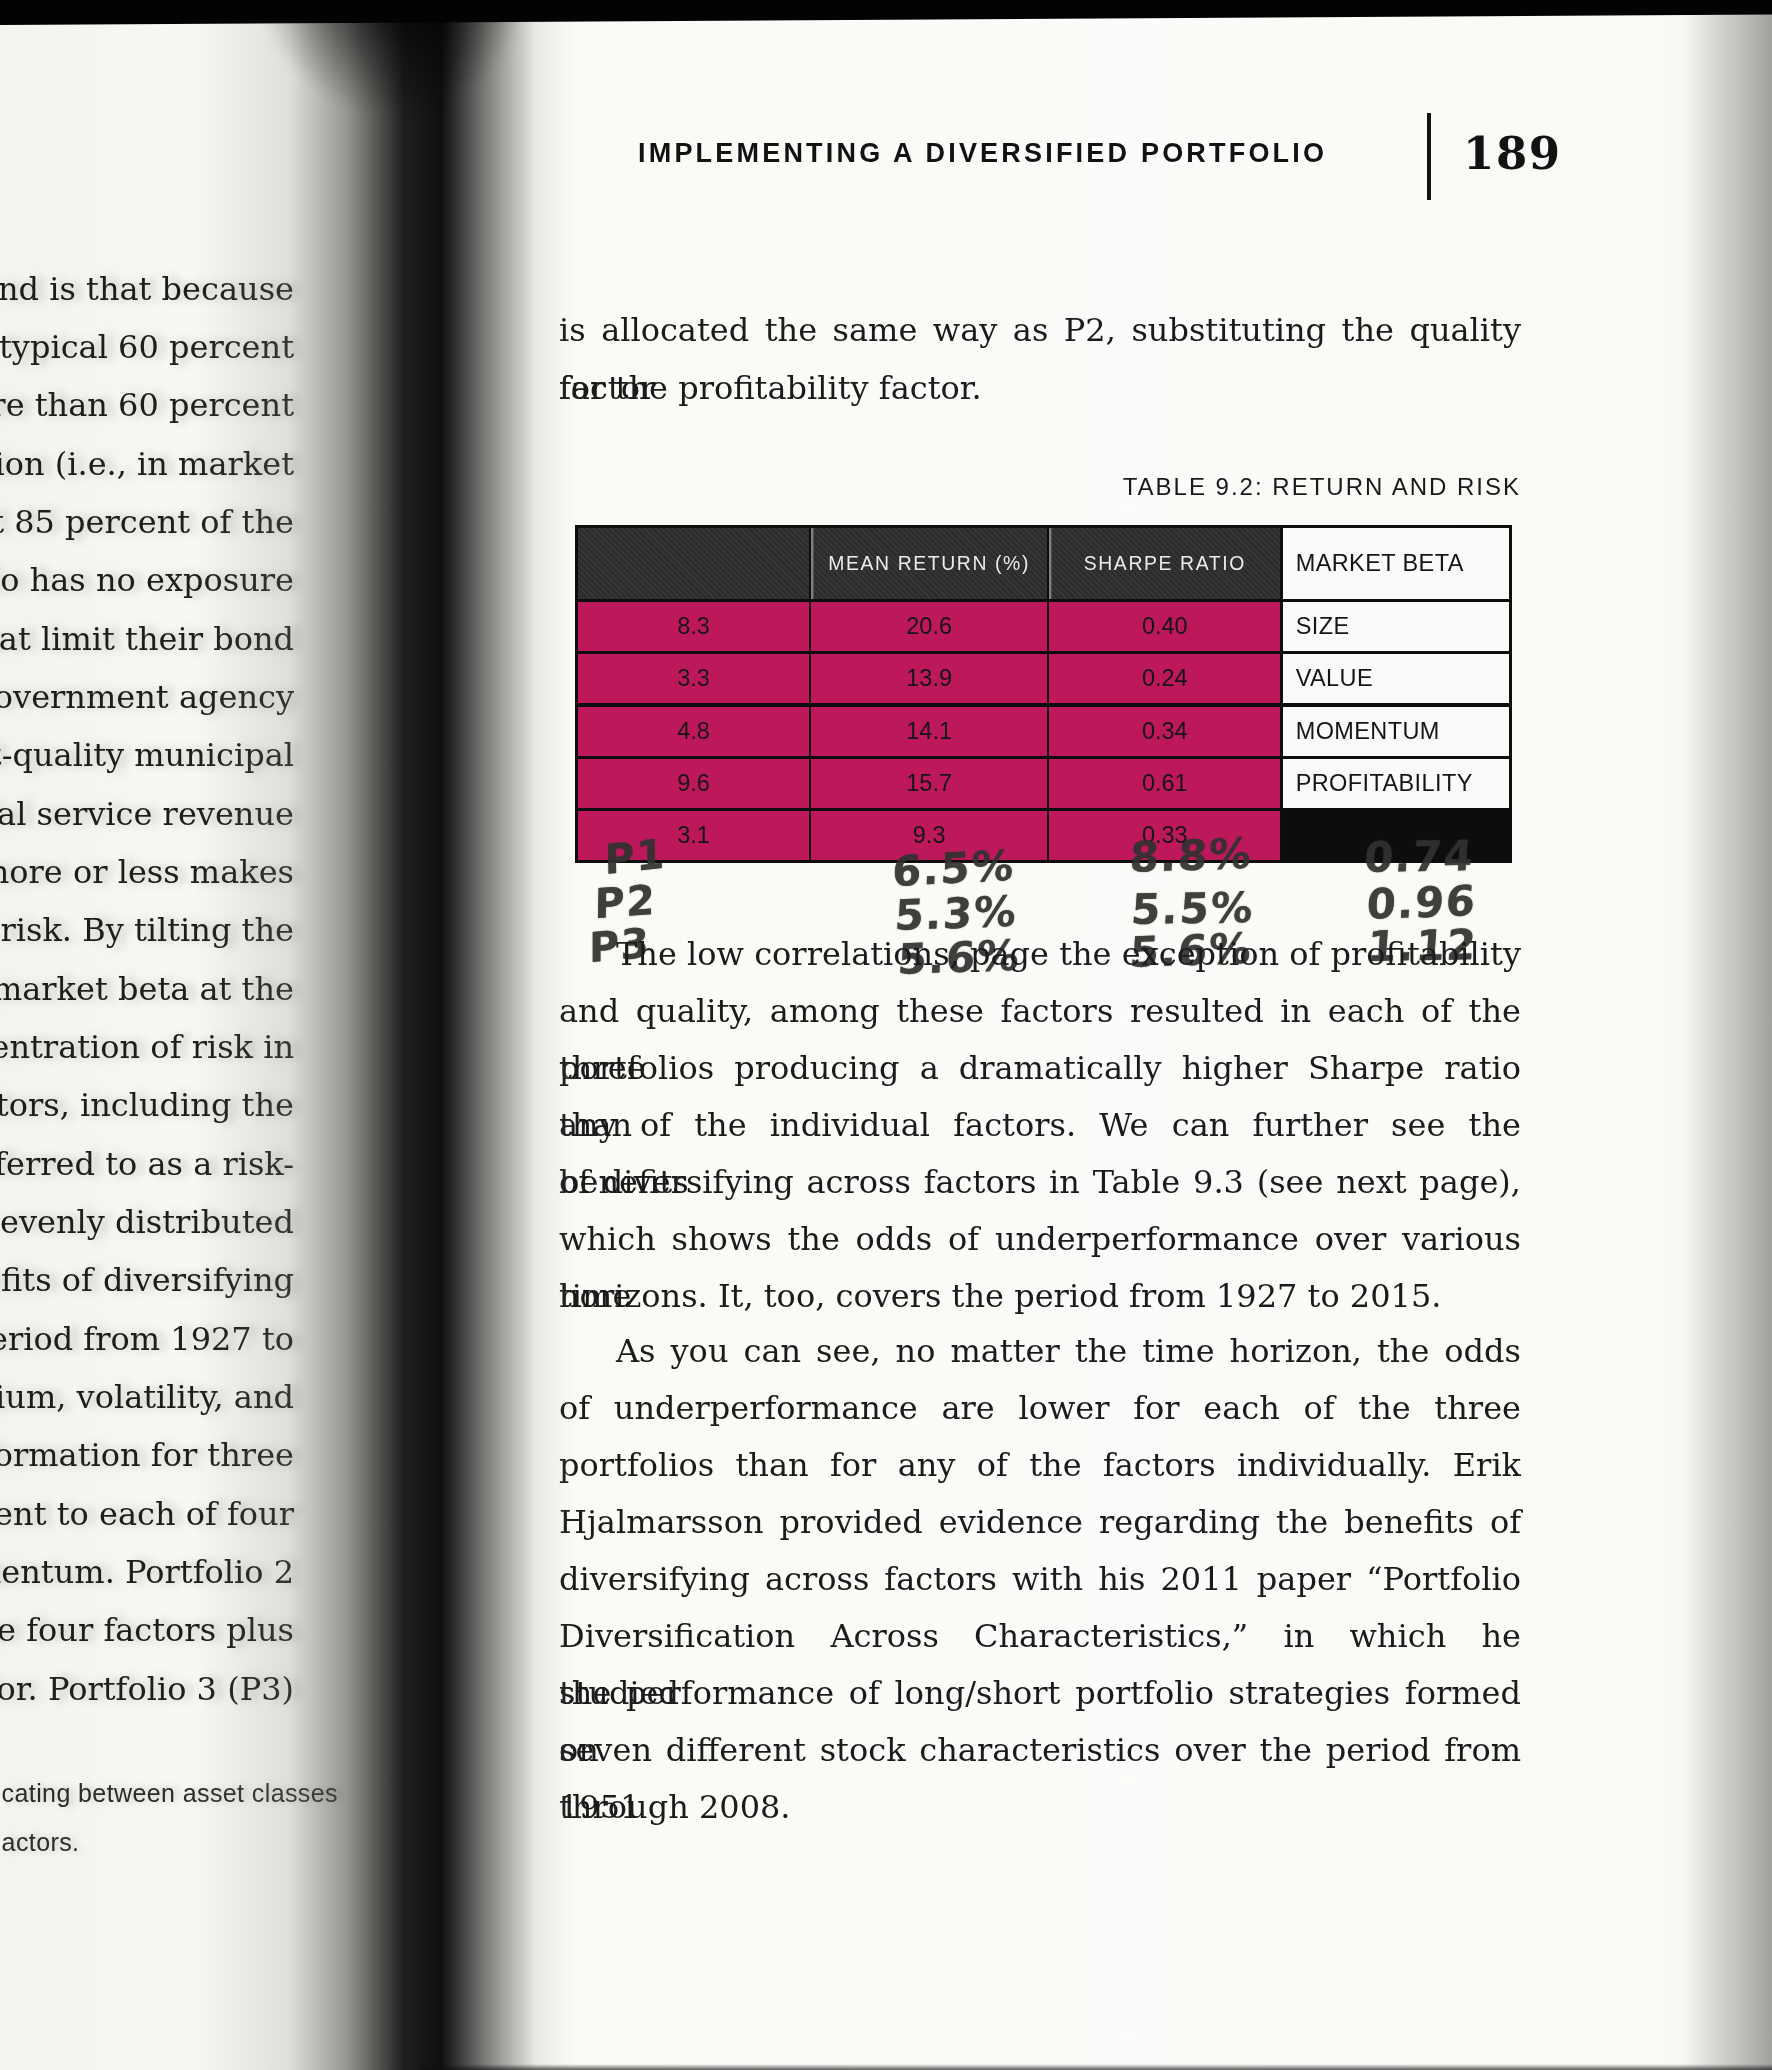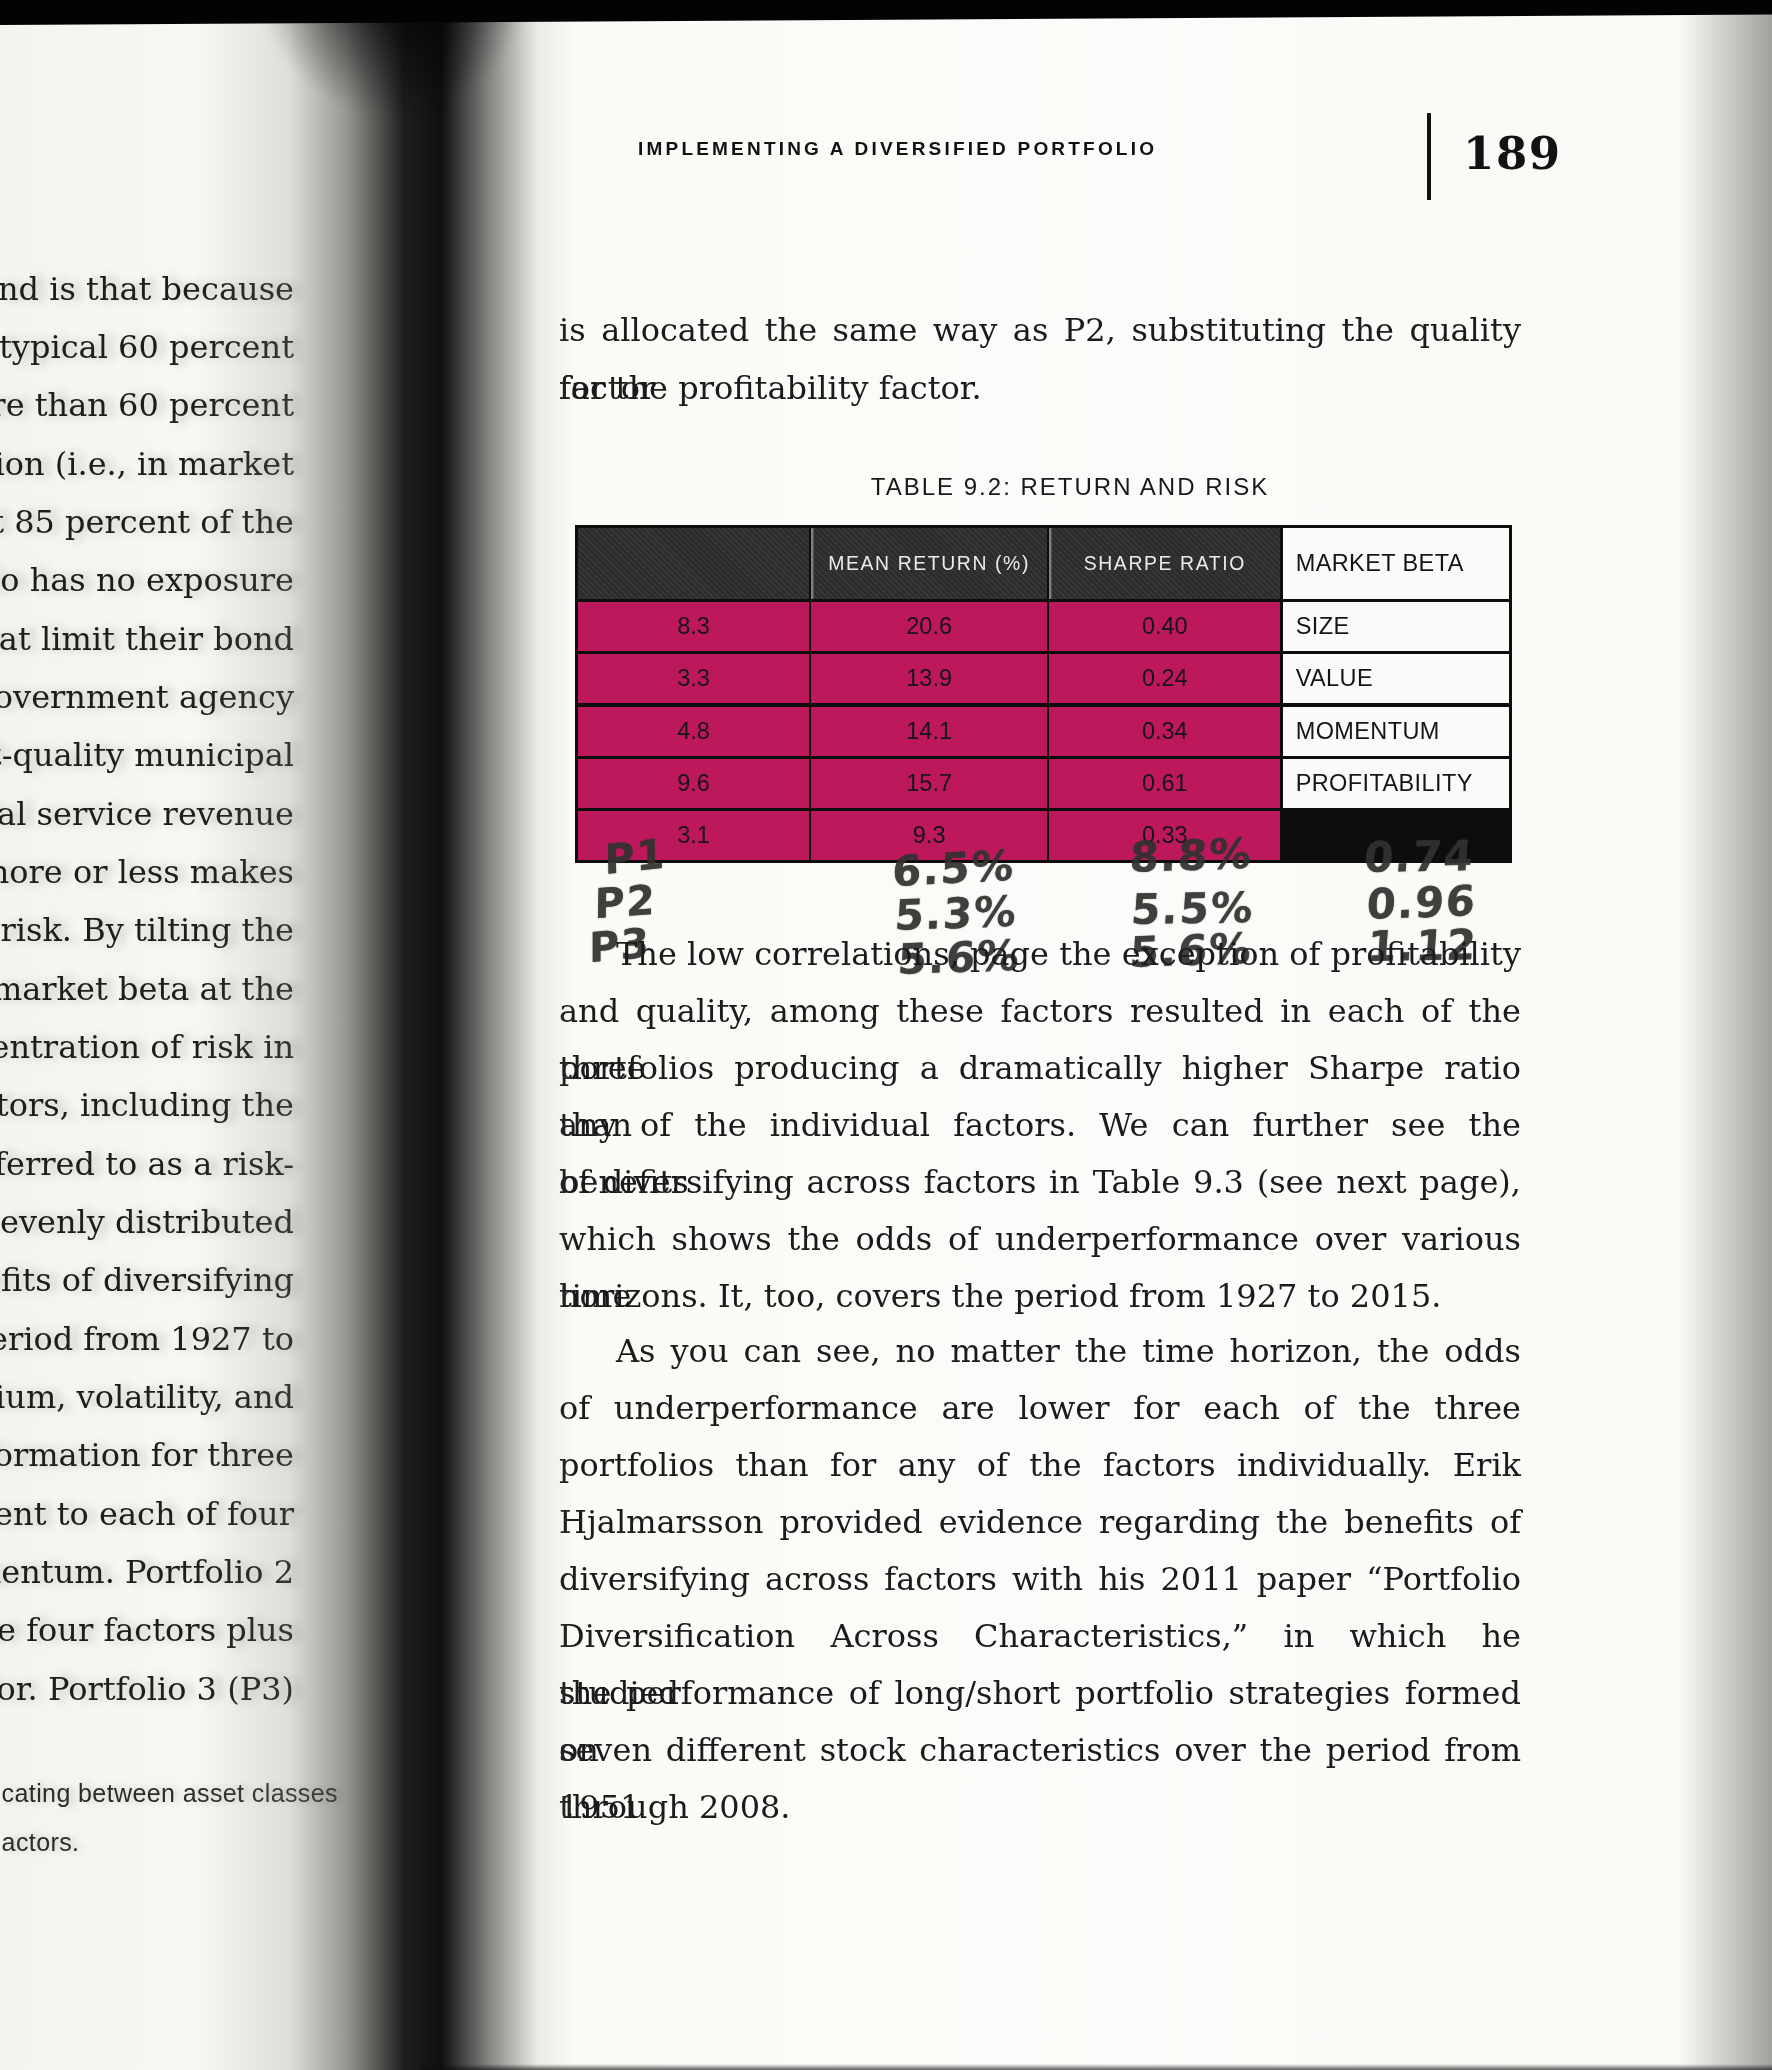--- a/index.html
+++ b/index.html
@@ -27,41 +27,41 @@
     font-family:"Liberation Sans",sans-serif;
     font-size:25px;
     color:#2b2b2a;
     letter-spacing:0.4px;
     text-shadow:4.9px 0 7.3px rgba(120,120,115,.35);
   }
   
   .htitle{
     position:absolute;left:638px;top:138px;
     font-family:"Liberation Sans",sans-serif;font-weight:700;
-    font-size:19px;letter-spacing:3.2px;color:#121212;white-space:nowrap;
+    font-size:27px;letter-spacing:3.2px;color:#121212;white-space:nowrap;
   }
   .hbar{position:absolute;left:1427px;top:113px;width:4px;height:87px;background:#111;}
   .pageno{
     position:absolute;left:1463px;top:131px;
     font-family:"DejaVu Serif",serif;font-weight:700;
     font-size:45px;line-height:1;color:#121212;letter-spacing:1.6px;
   }
   
   .block{position:absolute;left:559px;width:962px;}
   .bl{
     height:57px;line-height:57px;
     font-family:"DejaVu Serif",serif;font-size:32px;color:#1b1b1b;
     text-align:justify;text-align-last:justify;
   }
   .bl.last{text-align-last:left;}
   .bl.ind{text-indent:57px;}
   .intro .bl{height:58px;line-height:58px;}
   
   .caption{
-    position:absolute;left:589px;top:473px;width:962px;text-align:center;
+    position:absolute;left:559px;top:473px;width:962px;text-align:right;
     font-family:"Liberation Sans",sans-serif;font-size:24px;
     letter-spacing:2px;color:#191919;
   }
   .t92{
     position:absolute;left:575px;top:525px;width:937px;
     box-sizing:border-box;border:3.2px solid #0d0d0d;background:#0d0d0d;
     display:grid;
     grid-template-columns:1fr 1.02fr 1fr .98fr;
     grid-template-rows:71px repeat(5,49px);
     gap:3.2px 2.4px;

